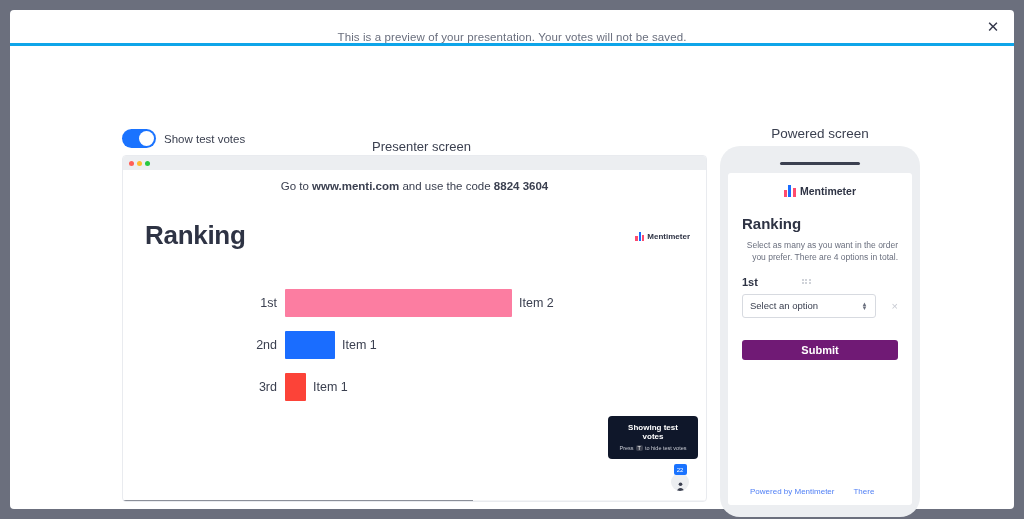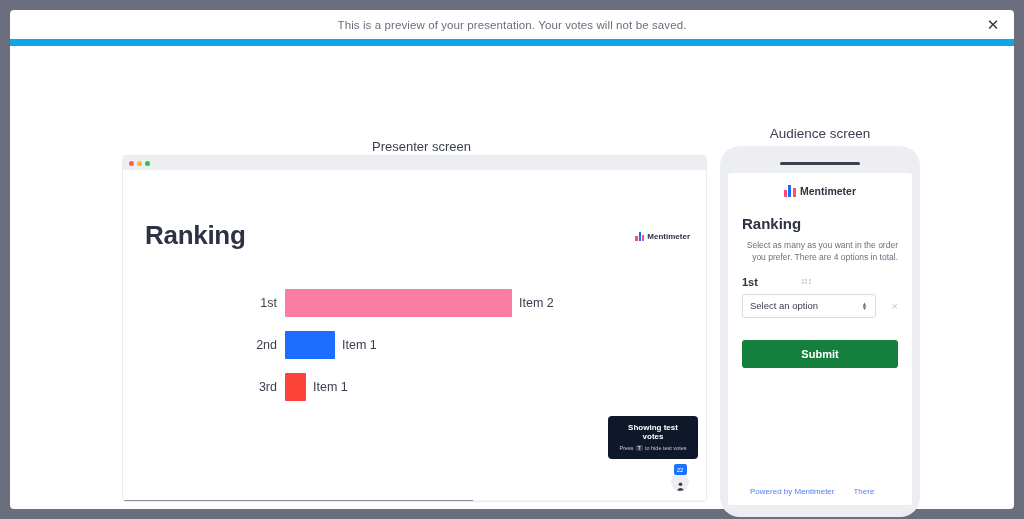--- a/index.html
+++ b/index.html
@@ -15,22 +15,22 @@
     position: absolute;
     left: 10px; top: 10px;
     width: 1004px; height: 499px;
     background: #ffffff;
     border-radius: 4px;
   }
 
   #preview-banner {
     position: relative;
     height: 36px;
-    border-bottom: 7px solid #0ea5e9;
-    display: flex; align-items: center; justify-content: center;
+    border-bottom: 3px solid #0ea5e9;
+    display: flex; align-items: flex-end; justify-content: center;
   }
   #preview-banner-text {
     font-size: 11.5px;
     color: #6a6f7e;
     letter-spacing: .1px;
   }
   #close-button {
     position: absolute;
     right: 10px; top: 50%;
     transform: translateY(-50%);
@@ -301,23 +301,23 @@
   #select-chevrons {
     display: flex; flex-direction: column;
     line-height: 4px; font-size: 6px; color: #6a6f7e;
   }
   #remove-option-button {
     color: #c7cad2; font-size: 11px;
     background: none; border: none; cursor: pointer;
     font-family: "Liberation Sans", sans-serif;
   }
   #submit-button {
-    width: 100%; height: 28px;
+    width: 100%; height: 20px;
     margin-top: 22px;
-    background: #15803d;
+    background: #701a75;
     border: none; border-radius: 3px;
     color: #fff; font-size: 11px; font-weight: bold;
     cursor: pointer;
     font-family: "Liberation Sans", sans-serif;
   }
   #phone-footer {
     position: absolute;
     left: 14px; bottom: 9px;
     display: flex; gap: 11px;
   }
@@ -331,32 +331,39 @@
 
 <div id="preview-window">
 
   <div id="preview-banner">
     <span id="preview-banner-text">This is a preview of your presentation. Your votes will not be saved.</span>
     <button id="close-button">✕</button>
   </div>
 
   <div id="stage">
 
+    <div id="test-votes-row">
+      <div id="test-votes-toggle"></div>
+      <span id="test-votes-label">Show test votes</span>
+    </div>
 
     <div id="presenter-title">Presenter screen</div>
 
     <div id="presenter-window">
       <div id="presenter-chrome">
         <span class="chrome-dot dot-red"></span>
         <span class="chrome-dot dot-yellow"></span>
         <span class="chrome-dot dot-green"></span>
       </div>
 
       <div id="presenter-body">
 
+        <div id="menti-code-line">
+          <span>Go to </span><b>www.menti.com</b><span> and use the code </span><b>8824 3604</b>
+        </div>
 
         <div id="slide-heading">Ranking</div>
 
         <div id="menti-watermark">
           <span class="menti-mark">
               <i></i>
               <i></i>
               <i></i>
             </span>
           <span>Mentimeter</span>
@@ -398,21 +405,21 @@
             </svg>
           </div>
         </div>
 
         <div id="slide-progress">
           <div id="slide-progress-fill" style="width: 60%;"></div>
         </div>
       </div>
     </div>
 
-    <div id="audience-title">Audience screen</div>
+    <div id="audience-title">Powered screen</div>
 
     <div id="phone-frame">
       <div id="phone-notch"></div>
       <div id="phone-screen">
 
         <div id="audience-logo">
           <span class="menti-mark-lg">
               <i></i>
               <i></i>
               <i></i>

